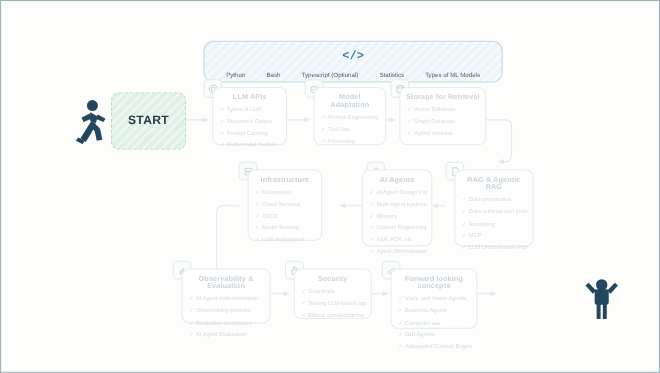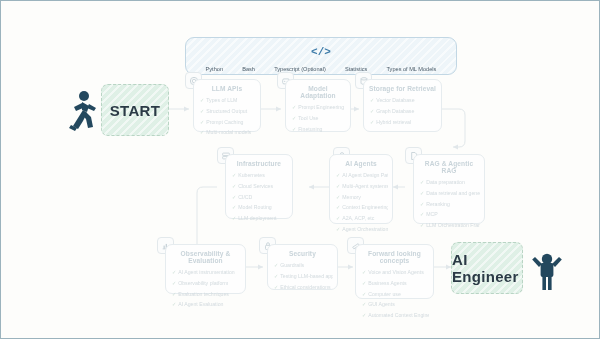--- a/index.html
+++ b/index.html
@@ -12,21 +12,21 @@
     overflow:hidden;
   }
   .node{position:absolute;box-sizing:border-box;}
 
   
   .terminal{
     background:#dff0e6;
     border:1px dashed #b9d4c4;
     border-radius:7px;
     display:flex;align-items:center;justify-content:center;
-    color:#2b3a46;font-size:15px;font-weight:600;
+    color:#2b3a46;font-size:11px;font-weight:600;
     letter-spacing:.3px;
   }
   .terminal.hatch{
     background:
       repeating-linear-gradient(135deg,rgba(255,255,255,.55) 0 2px,rgba(255,255,255,0) 2px 6px),
       #dff0e6;
   }
 
   
   .person{position:absolute;color:#23485e;}
@@ -294,23 +294,20 @@
     <div class="card-title">Forward looking concepts</div>
     <ul>
       <li>Voice and Vision Agents</li>
       <li>Business Agents</li>
       <li>Computer use</li>
       <li>GUI Agents</li>
       <li>Automated Context Engineering</li>
     </ul>
   </div>
 
-  <div class="node terminal hatch" style="left:450px;top:241px;width:72px;height:52px;">
-    <span>AI Engineer</span>
-  </div>
   <div class="person" style="left:529px;top:246px;width:34px;height:44px;">
     <svg viewBox="0 0 34 44" width="34" height="44" aria-hidden="true">
       <circle cx="17" cy="12" r="5.2" fill="#23485e"></circle>
       <path d="M12.6 16 h8.8 a2 2 0 0 1 2 2 v10 a2 2 0 0 1 -2 2 h-8.8 a2 2 0 0 1 -2 -2 v-10 a2 2 0 0 1 2 -2 z" fill="#23485e"></path>
       <path d="M12 17 L5 10 L2.2 12.6 L9 20 Z" fill="#23485e"></path>
       <path d="M22 17 L29 10 L31.8 12.6 L25 20 Z" fill="#23485e"></path>
       <rect x="12.4" y="29" width="3.6" height="14" fill="#23485e"></rect>
       <rect x="18" y="29" width="3.6" height="14" fill="#23485e"></rect>
     </svg>
   </div>

